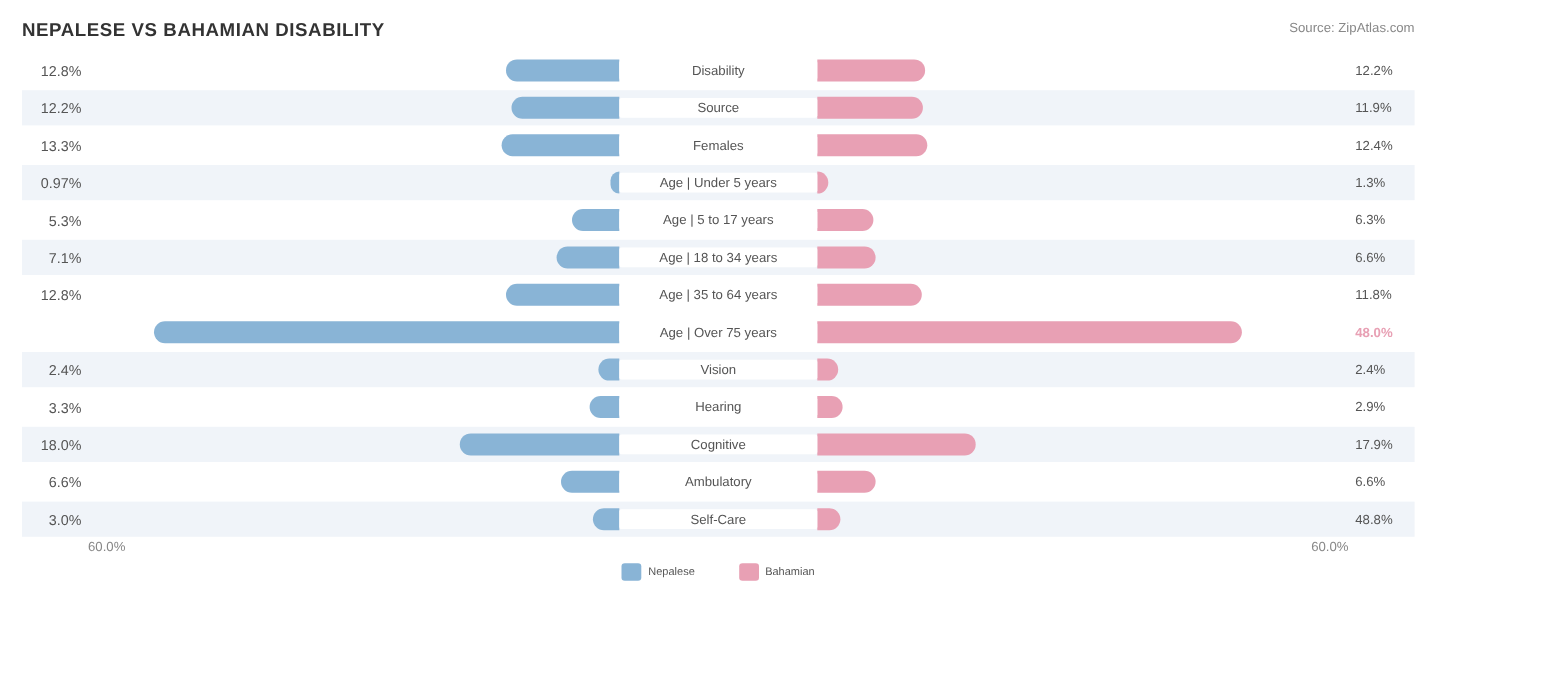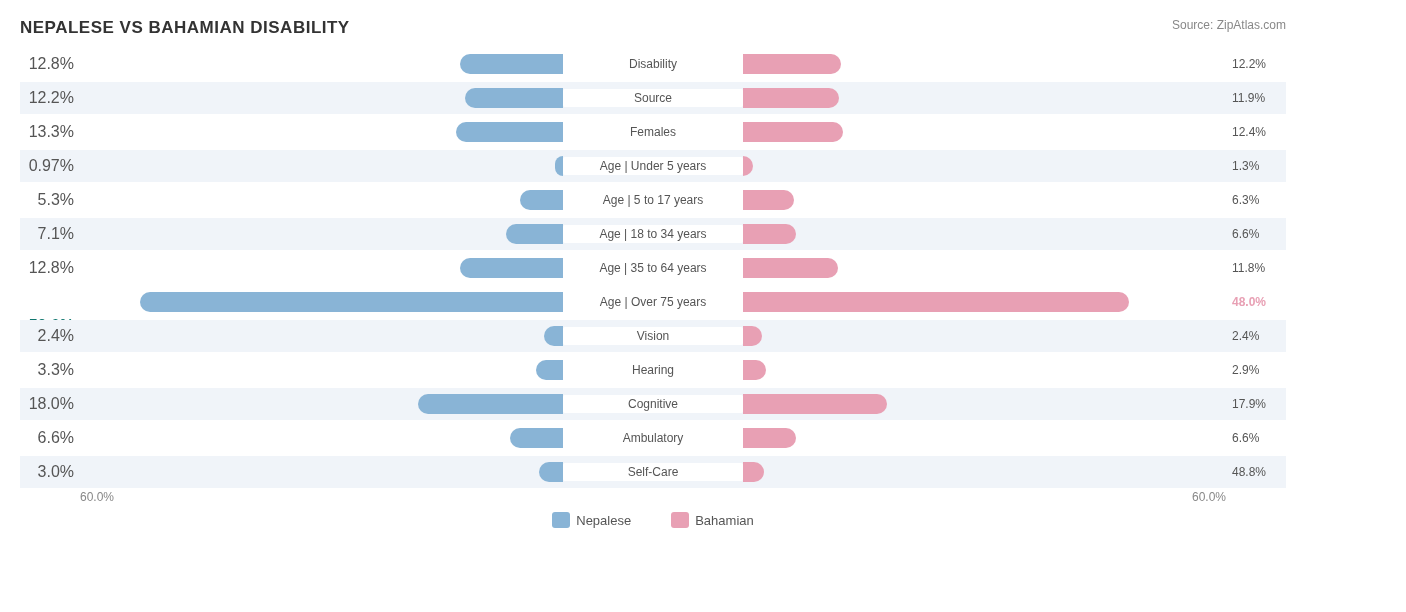--- a/index.html
+++ b/index.html
@@ -51,21 +51,21 @@
       display: flex;
       align-items: center;
       width: 100%;
       height: 100%;
       position: relative;
     }
     
     .left-value {
       width: 60px;
       text-align: right;
-      font-size: 16px;
+      font-size: 13px;
       color: #555;
       padding-right: 6px;
       flex-shrink: 0;
     }
     
     .right-value {
       width: 60px;
       text-align: left;
       font-size: 12px;
       color: #555;
@@ -126,21 +126,21 @@
     
     
     
     
     .legend-area {
       display: flex;
       justify-content: center;
       align-items: center;
       gap: 40px;
       margin-top: 8px;
-      font-size: 13px;
+      font-size: 10px;
       color: #555;
     }
     
     .legend-item {
       display: flex;
       align-items: center;
       gap: 6px;
     }
     
     .legend-swatch {

